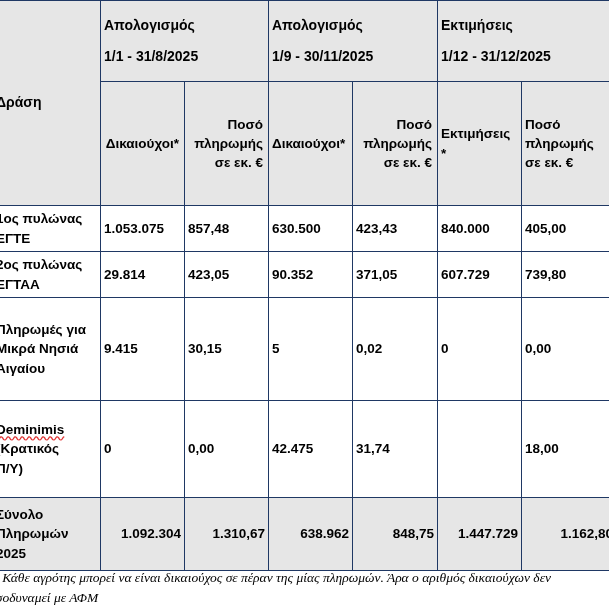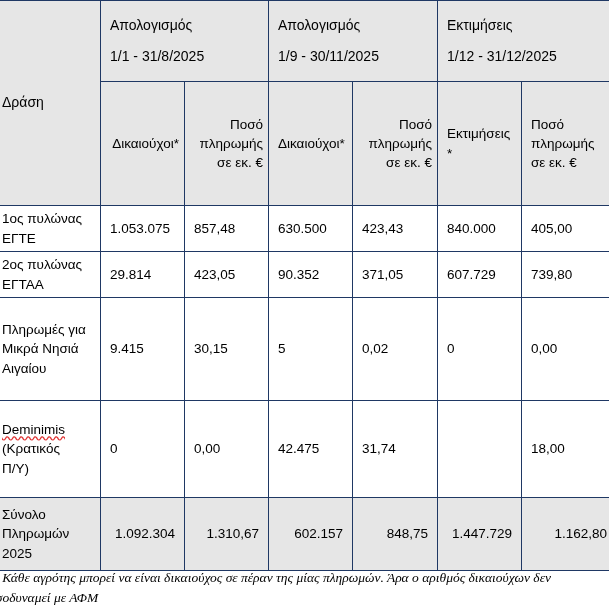--- a/index.html
+++ b/index.html
@@ -33,23 +33,23 @@
     table-layout: fixed;
     width: 624px;
     font-size: 13.5px;
     font-weight: bold;
     color: #000000;
   }
 
   table.pay-table td,
   table.pay-table th {
     border: 1px solid #1f3864;
-    padding: 0 9px;
+    padding: 0 3px;
     vertical-align: middle;
-    font-weight: normal;
+    font-weight: bold;
     text-align: left;
     line-height: 1.42;
   }
 
   
   col.c-action  { width: 108px; }
   col.c-ben1    { width: 84px; }
   col.c-amt1    { width: 84px; }
   col.c-ben2    { width: 84px; }
   col.c-amt2    { width: 85px; }
@@ -220,21 +220,21 @@
           <td class="num-left">42.475</td>
           <td class="num-right">31,74</td>
           <td class="num-left"></td>
           <td class="num-left">18,00</td>
         </tr>
 
         <tr class="r-total">
           <td class="rowlabel nojust">Σύνολο Πληρωμών 2025</td>
           <td class="num-left">1.092.304</td>
           <td class="num-right">1.310,67</td>
-          <td class="num-left">602.157</td>
+          <td class="num-left">638.962</td>
           <td class="num-right">848,75</td>
           <td class="num-left">1.447.729</td>
           <td class="num-left">1.162,80</td>
         </tr>
 
       </tbody>
     </table>
   </div>
 
   <div class="footnote">* Κάθε αγρότης μπορεί να είναι δικαιούχος σε πέραν της μίας πληρωμών. Άρα ο αριθμός δικαιούχων δεν  ισοδυναμεί με ΑΦΜ</div>

